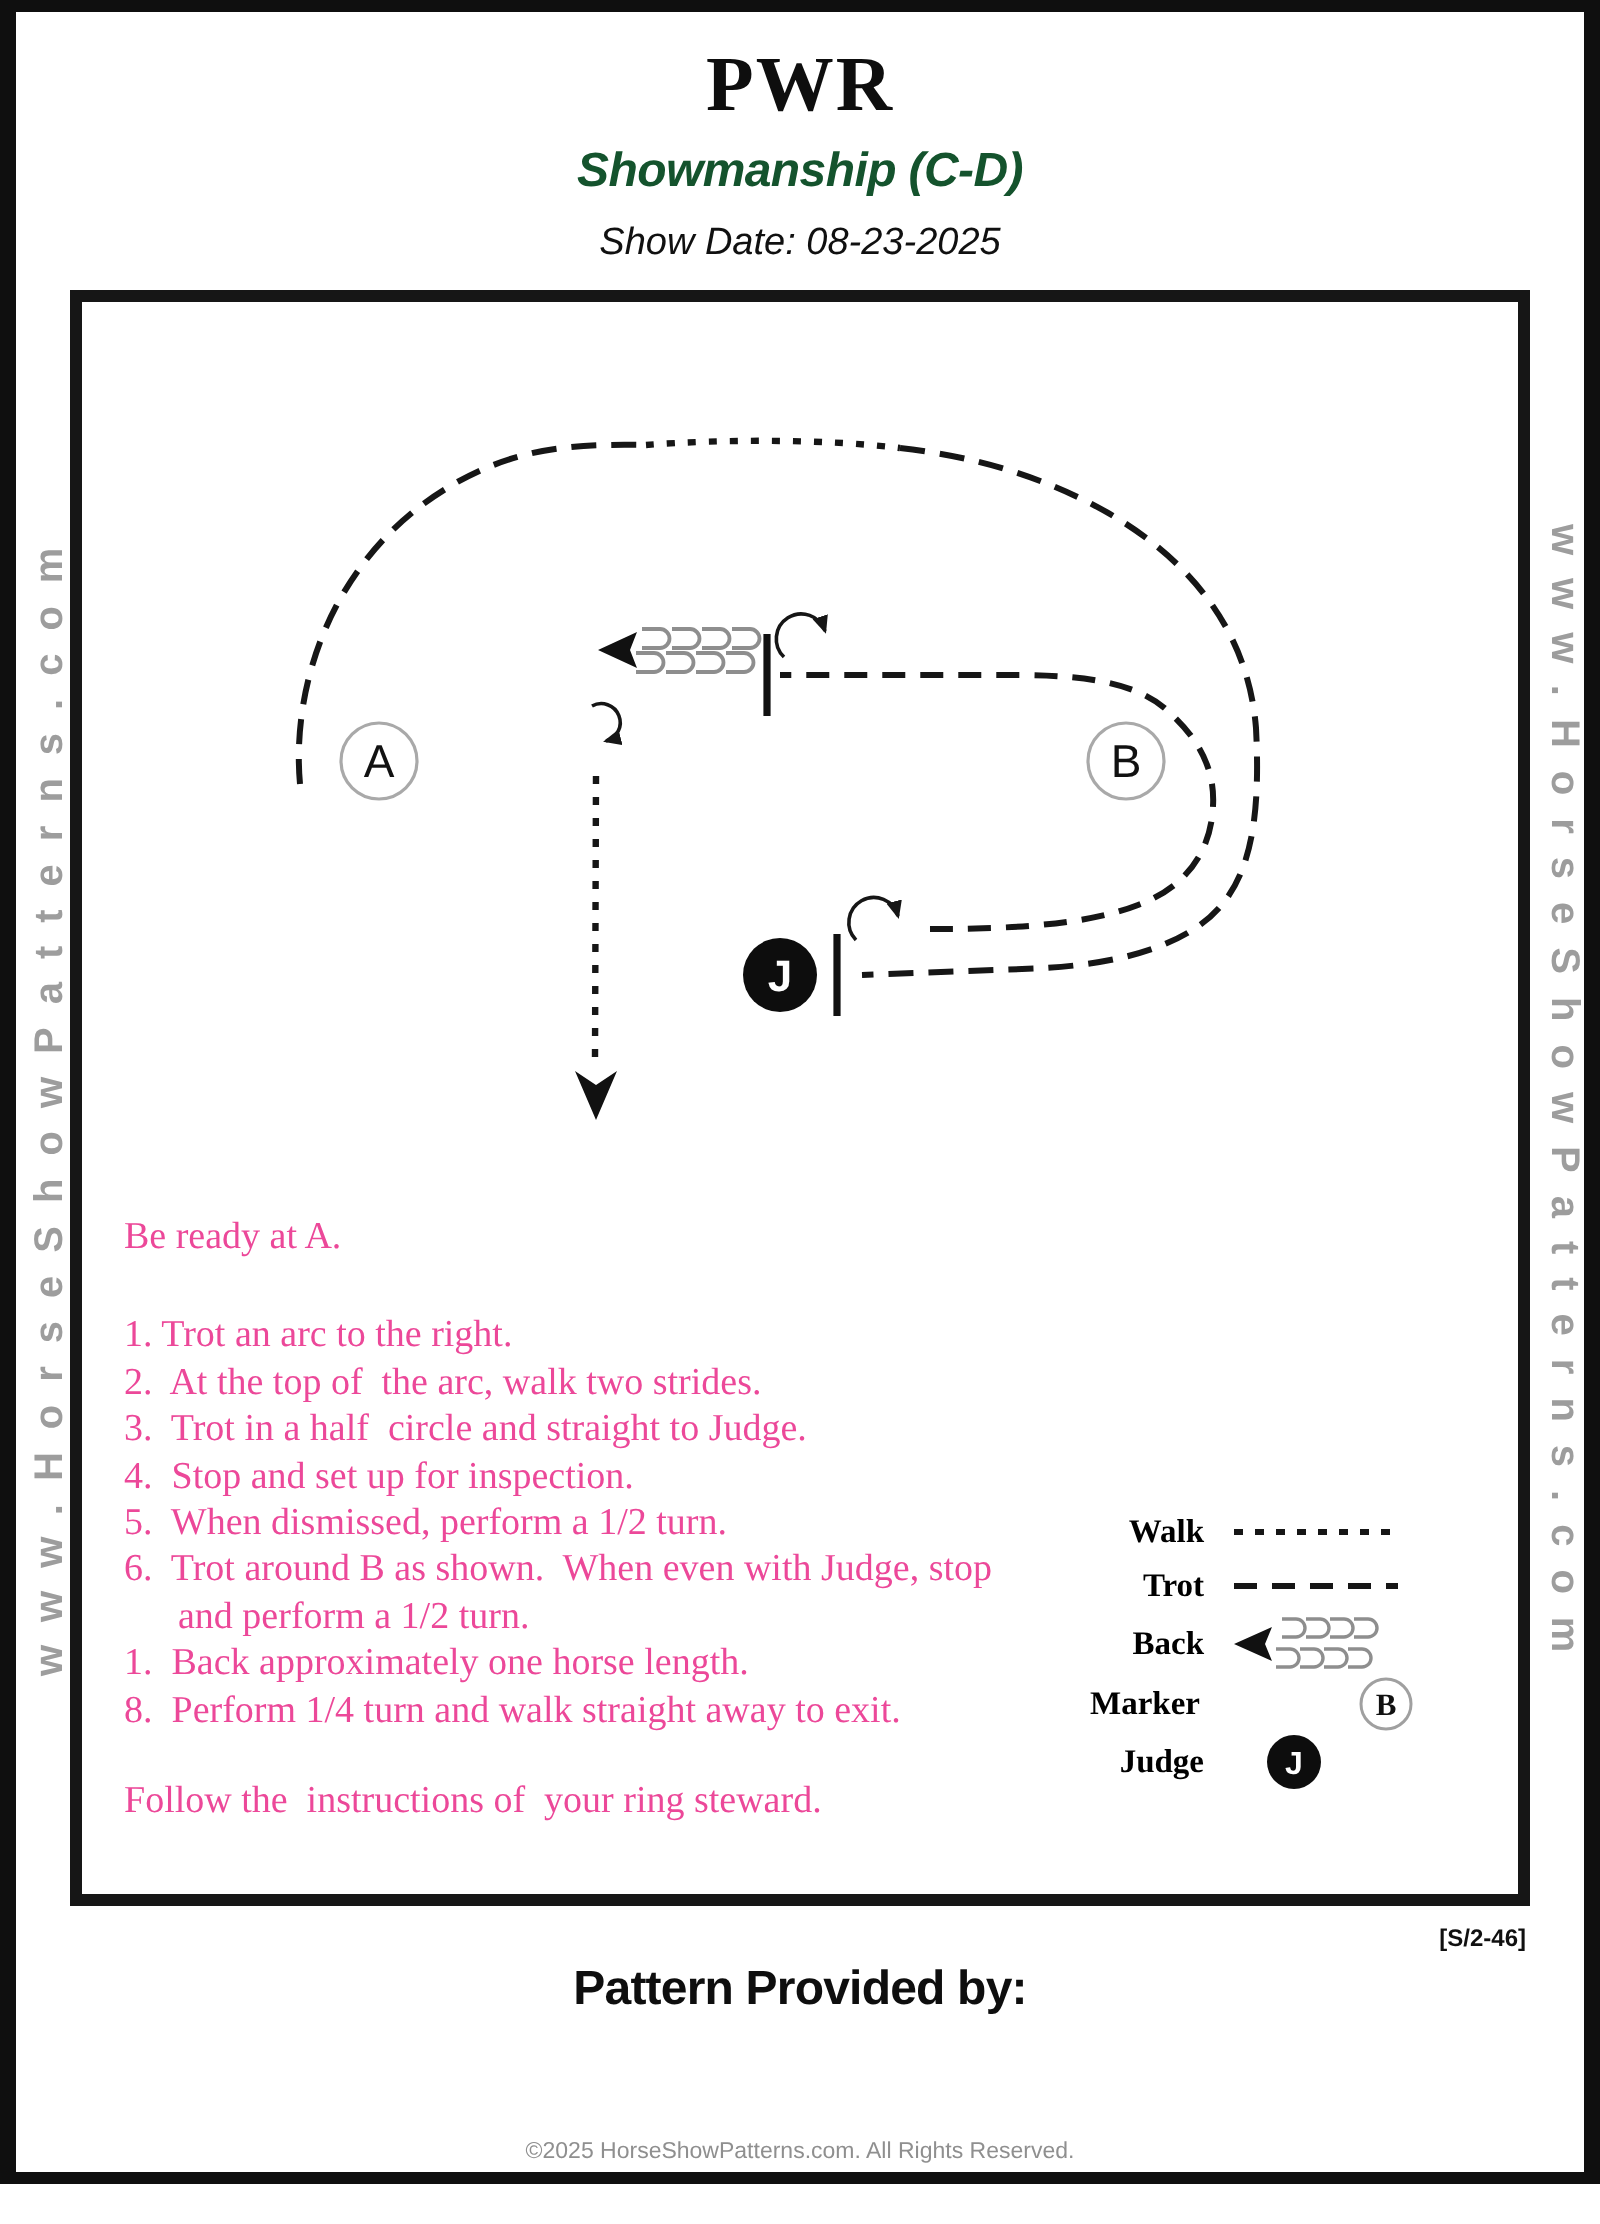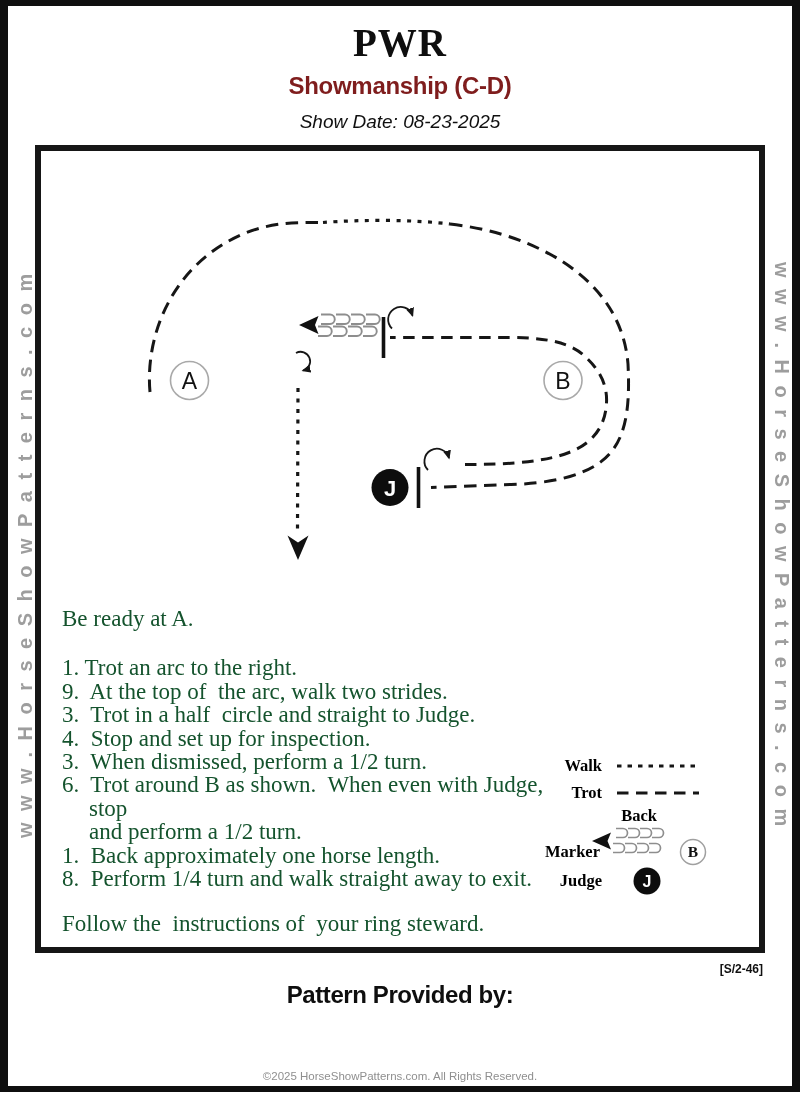--- a/index.html
+++ b/index.html
@@ -6,43 +6,43 @@
   html,body { margin:0; padding:0; background:#fff; }
   .page {
     position:relative; width:800px; height:1092px; background:#fff;
     border:6px solid #0f0f0f; border-left-width:8px; border-right-width:8px;
     font-family:"Liberation Serif", serif; color:#151515; overflow:hidden;
   }
   
   .title { position:absolute; top:14px; left:0; right:0; text-align:center;
     font-family:"Liberation Serif",serif; font-weight:bold; font-size:39px; letter-spacing:1px; color:#0e0e0e; }
   .subtitle { position:absolute; top:66px; left:0; right:0; text-align:center;
-    font-family:"Liberation Sans",sans-serif; font-weight:bold; font-size:24px; letter-spacing:-0.3px; color:#7f1d1d; }
+    font-family:"Liberation Sans",sans-serif; font-weight:bold; font-size:24px; letter-spacing:-0.3px; color:#14532d;font-style:italic; }
   .showdate { position:absolute; top:105px; left:0; right:0; text-align:center;
     font-family:"Liberation Sans",sans-serif; font-style:italic; font-size:19px; color:#101010; }
   
   .wm { position:absolute; width:26px; color:#9d9d9d; text-align:center;
     font-family:"Liberation Sans",sans-serif; font-weight:bold; font-size:20px; white-space:nowrap; }
   .wm-right { left:759px; top:144px; height:800px; writing-mode:vertical-rl; letter-spacing:11.5px; }
   .wm-left  { left:6px;  top:144px; height:800px; writing-mode:vertical-rl; transform:rotate(180deg); letter-spacing:11.5px; }
   
   .frame { position:absolute; left:27px; top:139px; width:730px; height:808px;
     border:6px solid #161616; background:#fff; }
   .diagram-svg { position:absolute; left:33px; top:145px; width:718px; height:460px; }
   
   .instructions { position:absolute; left:54px; top:601px; width:490px;
-    font-size:23px; line-height:23.4px; color:#14532d; }
+    font-size:19px; line-height:23.4px; color:#ec4899; }
   .instr-intro { margin:0 0 26px 0; white-space:pre-wrap; }
   .step { white-space:pre-wrap; padding-left:27px; text-indent:-27px; }
   .instr-footer { margin:22px 0 0 0; white-space:pre-wrap; }
   
   .legend { position:absolute; left:537px; top:746px; width:180px; }
   .legend-row { display:flex; align-items:center; }
   .legend-row.r1,.legend-row.r2 { height:27px; }
-  .legend-row.r3 { height:32px;flex-direction:column; }
+  .legend-row.r3 { height:32px; }
   .legend-row.r4 { height:28px;gap:48px; }
   .legend-row.r5 { height:30px; }
   .legend-label { width:70px; text-align:right; padding-right:13px;
     font-family:"Liberation Serif",serif; font-weight:bold; font-size:16.5px; color:#000000; }
   .legend-sym { width:90px; display:flex; align-items:center; }
   
   .sheet-code { position:absolute; top:956px; right:29px;
     font-family:"Liberation Sans",sans-serif; font-weight:bold; font-size:12px; color:#101010; }
   .provided-by { position:absolute; top:975px; left:0; right:0; text-align:center;
     font-family:"Liberation Sans",sans-serif; font-weight:bold; font-size:24px; letter-spacing:-0.4px; color:#0e0e0e; }
@@ -116,24 +116,24 @@
 
     <g>
       <circle cx="349" cy="336.5" r="18.5" fill="#0d0d0d"></circle>
       <text x="349" y="344.5" text-anchor="middle" font-family="Liberation Sans, sans-serif" font-weight="bold" font-size="22" fill="#fff">J</text>
     </g>
   </svg>
 
   <div class="instructions">
     <p class="instr-intro">Be ready at A.</p>
     <div class="step">1. Trot an arc to the right.</div>
-    <div class="step">9.  At the top of  the arc, walk two strides.</div>
+    <div class="step">2.  At the top of  the arc, walk two strides.</div>
     <div class="step">3.  Trot in a half  circle and straight to Judge.</div>
     <div class="step">4.  Stop and set up for inspection.</div>
-    <div class="step">3.  When dismissed, perform a 1/2 turn.</div>
+    <div class="step">5.  When dismissed, perform a 1/2 turn.</div>
     <div class="step">6.  Trot around B as shown.  When even with Judge, stop
 and perform a 1/2 turn.</div>
     <div class="step">1.  Back approximately one horse length.</div>
     <div class="step">8.  Perform 1/4 turn and walk straight away to exit.</div>
     <p class="instr-footer">Follow the  instructions of  your ring steward.</p>
   </div>
 
   <div class="legend">
     <div class="legend-row r1">
       <div class="legend-label">Walk</div>

